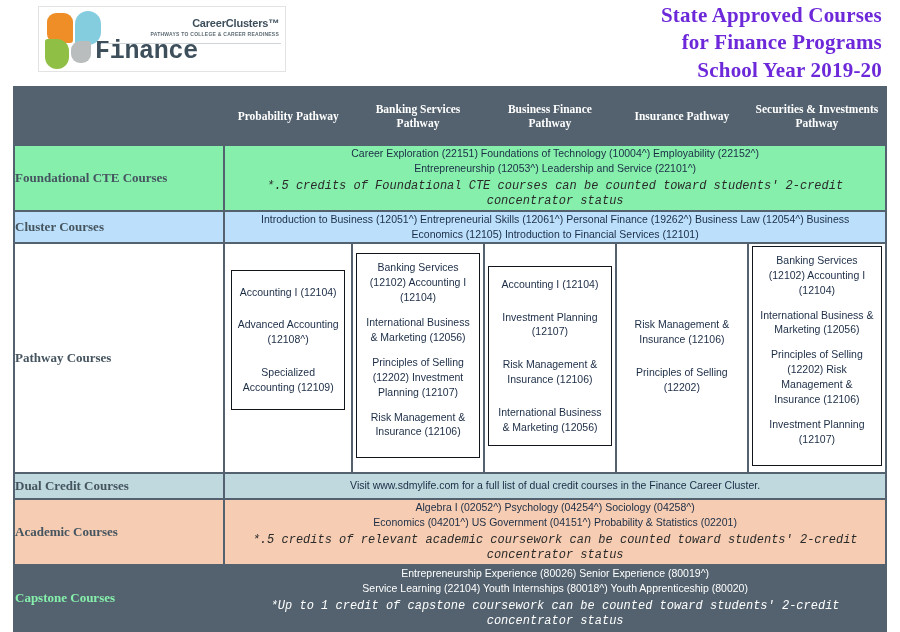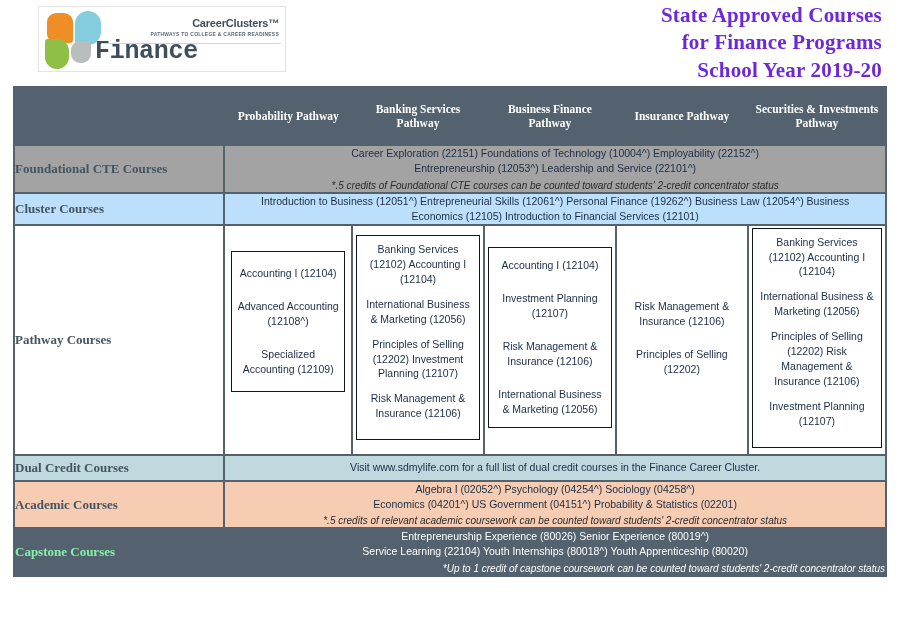--- a/index.html
+++ b/index.html
@@ -143,39 +143,40 @@
     text-align: center;
     padding: 5px 6px;
     font-family: "Liberation Sans", sans-serif;
     font-size: 10.5px;
     color: #1b2c45;
     line-height: 1.42;
   }
   .cellbody .line { white-space: normal; }
   .note {
     font-style: italic;
-    font-size: 10px;
+    font-size: 12px;
     color: #2a2a2a;
     margin-top: 3px;
     line-height: 1.3;
-  }
-
-  
-  .r-found td { background: #a3a3a3; }
+    font-family: Liberation Mono, monospace;
+  }
+
+  
+  .r-found td { background: #86efac; }
   .r-cluster td { background: #bce0fb; }
   .r-dual td { background: #bfd9de; }
   .r-acad td { background: #f6cdb3; }
   .r-capstone td {
     background: #53626e;
     border-color: #53626e;
     color: #ffffff;
   }
   .r-capstone .rowlabel { color: #86efac; }
   .r-capstone .cellbody { color: #ffffff; }
-  .r-capstone .note { color: #ffffff; text-align: right; }
+  .r-capstone .note { color: #ffffff; }
 
   
   .r-pathway td { background: #ffffff; }
   .pathcell {
     vertical-align: top;
     padding: 0;
     background: #ffffff;
     border-left: 2px solid #53626e;
     border-right: 2px solid #53626e;
   }

